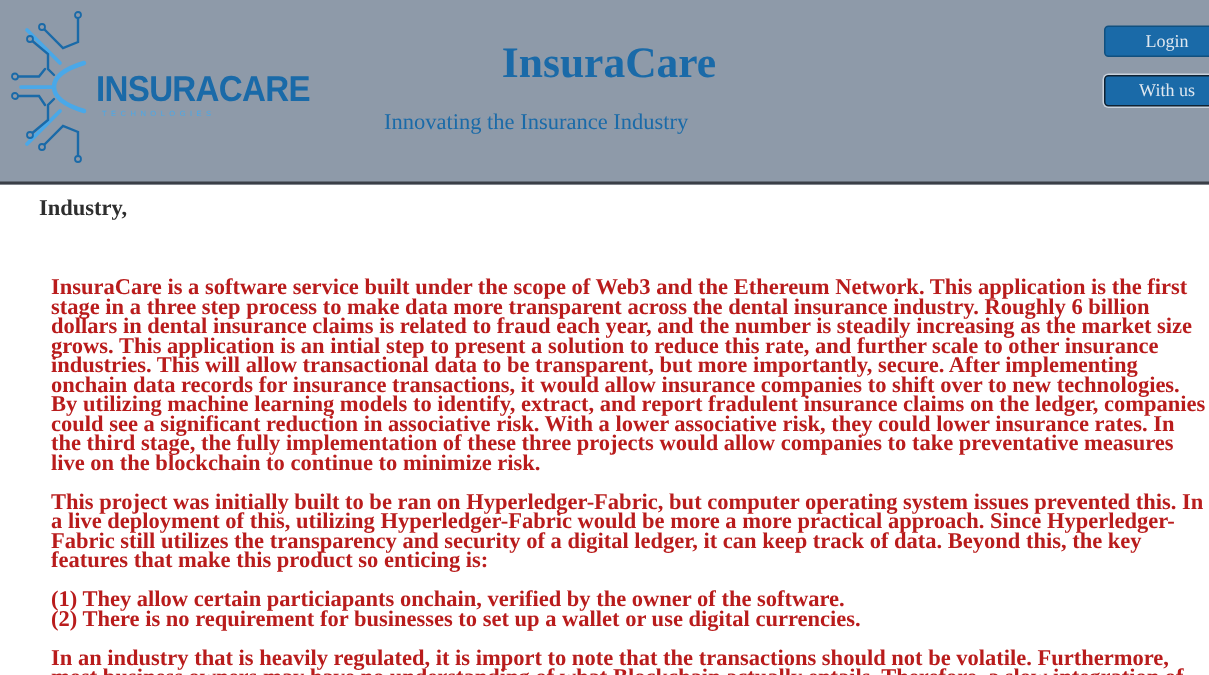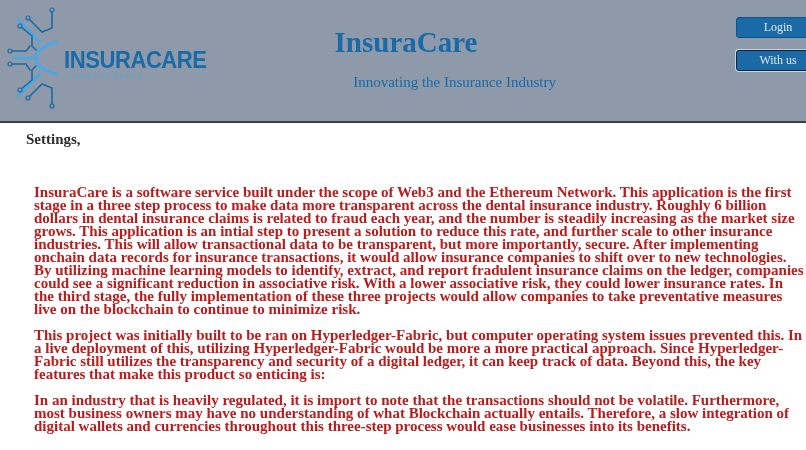--- a/index.html
+++ b/index.html
@@ -29,21 +29,21 @@
       font-family: "Liberation Sans", sans-serif;
       font-size: 5px; letter-spacing: 3px; color: #4aa8e8;
     }
     .title {
       position: absolute; left: 256px; width: 300px; top: 26px;
       text-align: center;
       font-size: 29px; font-weight: bold; color: #1a6aa8;
     }
     .subtitle {
       position: absolute; left: 256px; width: 300px; top: 74px;
-      text-align: right;
+      text-align: left;
       font-size: 15px; color: #1a6aa8;
     }
     .nav-btn {
       position: absolute; left: 736px; width: 82px; height: 19px;
       background: #1a6aa8;
       border: 1px solid #11507f;
       border-radius: 3px;
       color: #dfe7ef;
       font-family: "Liberation Serif", serif;
       font-size: 12px;
@@ -104,19 +104,23 @@
     <span class="logo-sub">TECHNOLOGIES</span>
   </div>
 
   <div class="title">InsuraCare</div>
   <div class="subtitle">Innovating the Insurance Industry</div>
 
   <button class="nav-btn" style="top:17px;">Login</button>
   <button class="nav-btn active" style="top:50px;">With us</button>
 </div>
 
-<div class="welcome">Settings,</div>
+<div class="welcome">Industry,</div>
 
 <div class="content">
   <p>InsuraCare is a software service built under the scope of Web3 and the Ethereum Network. This application is the first stage in a three step process to make data more transparent across the dental insurance industry. Roughly 6 billion dollars in dental insurance claims is related to fraud each year, and the number is steadily increasing as the market size grows. This application is an intial step to present a solution to reduce this rate, and further scale to other insurance industries. This will allow transactional data to be transparent, but more importantly, secure. After implementing onchain data records for insurance transactions, it would allow insurance companies to shift over to new technologies. By utilizing machine learning models to identify, extract, and report fradulent insurance claims on the ledger, companies could see a significant reduction in associative risk. With a lower associative risk, they could lower insurance rates. In the third stage, the fully implementation of these three projects would allow companies to take preventative measures live on the blockchain to continue to minimize risk.</p>
   <p>This project was initially built to be ran on Hyperledger-Fabric, but computer operating system issues prevented this. In a live deployment of this, utilizing Hyperledger-Fabric would be more a more practical approach. Since Hyperledger-Fabric still utilizes the transparency and security of a digital ledger, it can keep track of data. Beyond this, the key features that make this product so enticing is:</p>
+  <p>
+    <span class="line">(1) They allow certain particiapants onchain, verified by the owner of the software.</span>
+    <span class="line">(2) There is no requirement for businesses to set up a wallet or use digital currencies.</span>
+  </p>
   <p>In an industry that is heavily regulated, it is import to note that the transactions should not be volatile. Furthermore, most business owners may have no understanding of what Blockchain actually entails. Therefore, a slow integration of digital wallets and currencies throughout this three-step process would ease businesses into its benefits.</p>
 </div>
 
 </body></html>

